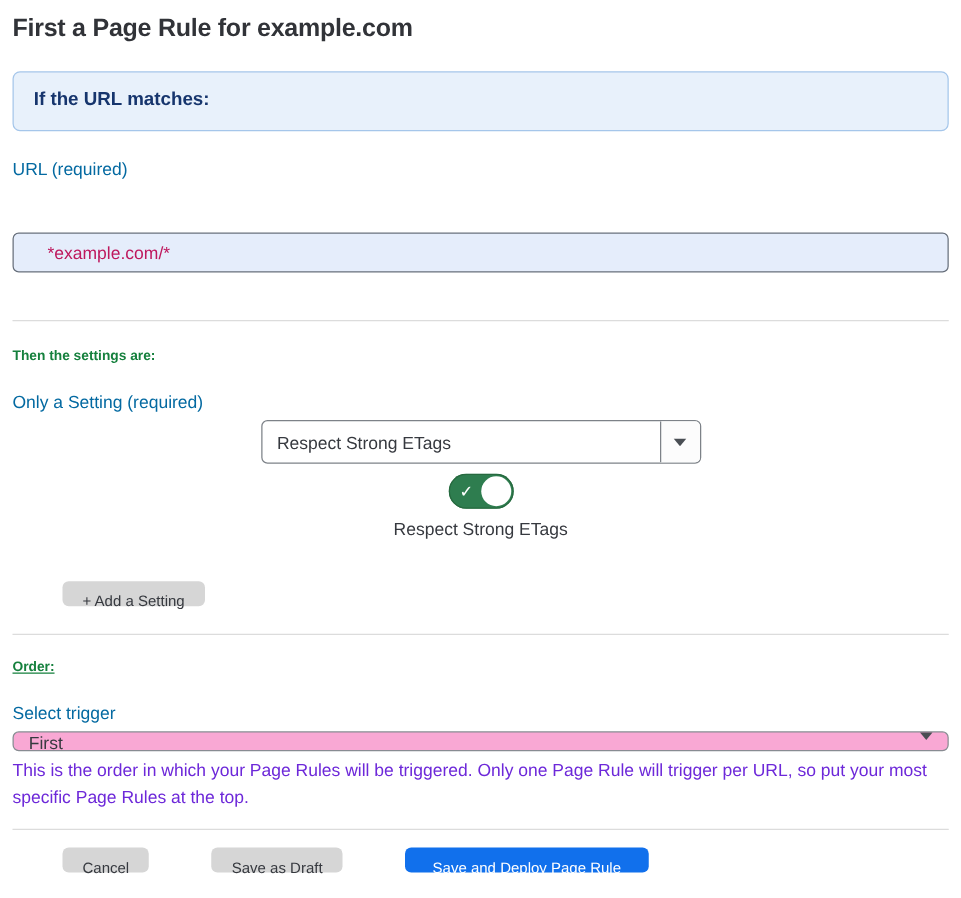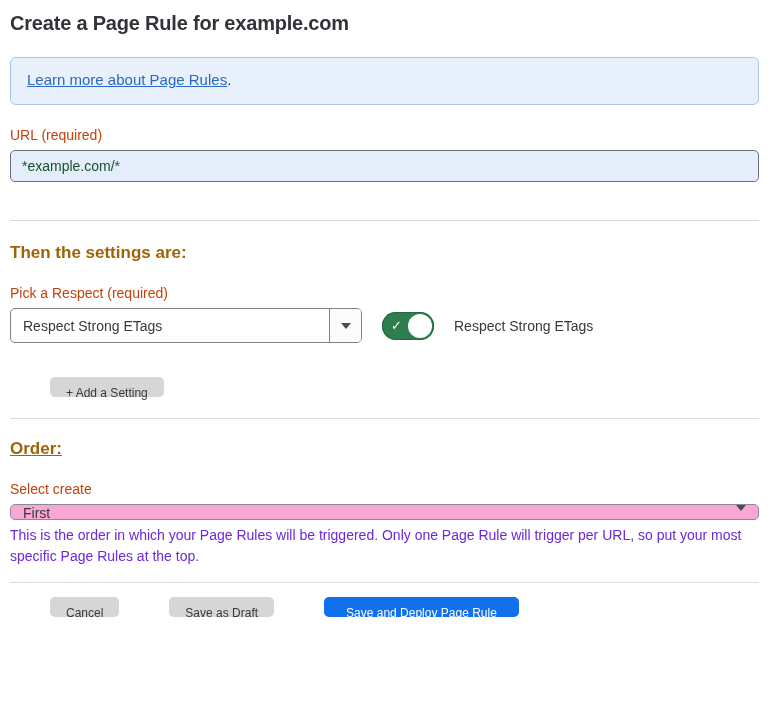--- a/index.html
+++ b/index.html
@@ -28,51 +28,53 @@
   }
   .info-box .info-heading { font-weight: bold; font-size: 15px; }
   .info-box a.info-link {
     color: #2b67c5;
     text-decoration: underline;
     cursor: pointer;
   }
   .field-label {
     display: block;
     font-size: 14px;
-    color: #c2410c;
+    color: #0369a1;
     margin-bottom: 7px;
   }
   .url-input {
     width: 100%;
     height: 32px;
     background: #e5edfb;
     border: 1px solid #68707c;
     border-radius: 5px;
-    padding: 0 11px;
-    font-size: 14px;
-    color: #14532d;
+    padding: 0 27px;
+    font-size: 14px;
+    color: #be185d;
     font-family: "Liberation Sans", sans-serif;
     outline: none;
+    margin-top: 36px;
   }
   .divider {
     border: none;
     border-top: 1px solid #dcdcdc;
     margin: 0;
   }
   .divider-1 { margin-top: 38px; }
   .section-heading {
-    font-size: 17px;
+    font-size: 11px;
     font-weight: bold;
-    color: #a16207;
+    color: #15803d;
     margin: 22px 0 22px 0;
   }
   .setting-row {
     display: flex;
     align-items: center;
-    gap: 20px;
+    gap: 8px;
+    flex-direction: column;
   }
   .setting-dropdown {
     width: 352px;
     height: 35px;
     border: 1px solid #7d8288;
     border-radius: 5px;
     background: #ffffff;
     display: flex;
     align-items: stretch;
     cursor: pointer;
@@ -169,55 +171,55 @@
     margin-top: 14px;
     display: flex;
     gap: 10px;
   }
 </style>
 </head>
 <body>
 
 
 
-<h1 class="page-title">Create a Page Rule for example.com</h1>
+<h1 class="page-title">First a Page Rule for example.com</h1>
 
 <div class="info-box">
-  <div><a class="info-link">Learn more about Page Rules</a><span>.</span></div>
+  <div class="info-heading">If the URL matches:</div>
 </div>
 
 <label class="field-label">URL (required)</label>
 <input class="url-input" type="text" value="*example.com/*" style="">
 
 <hr class="divider divider-1">
 
 <h2 class="section-heading">Then the settings are:</h2>
 
-<label class="field-label">Pick a Respect (required)</label>
+<label class="field-label">Only a Setting (required)</label>
 <div class="setting-row">
   <div class="setting-dropdown">
     <span class="dd-value">Respect Strong ETags</span>
     <span class="dd-arrow-box">
       <span class="caret-down"></span>
     </span>
   </div>
   <div class="toggle">
     <span class="toggle-check">✓</span>
     <span class="toggle-knob"></span>
   </div>
   <span class="toggle-label">Respect Strong ETags</span>
 </div>
 
 <button class="btn btn-gray add-setting-btn">+ Add a Setting</button>
 
 <hr class="divider divider-2">
 
 <h2 class="section-heading order-heading">Order:</h2>
 
-<label class="field-label">Select create</label>
+<label class="field-label">Select trigger</label>
 <div class="order-select">
   <span class="os-value">First</span>
   <span class="caret-down"></span>
 </div>
 <p class="help-text">This is the order in which your Page Rules will be triggered. Only one Page Rule will trigger per URL, so put your most specific Page Rules at the top.</p>
 
 <hr class="divider divider-3">
 
 <div class="actions-row">
   <button class="btn btn-gray">Cancel</button>

